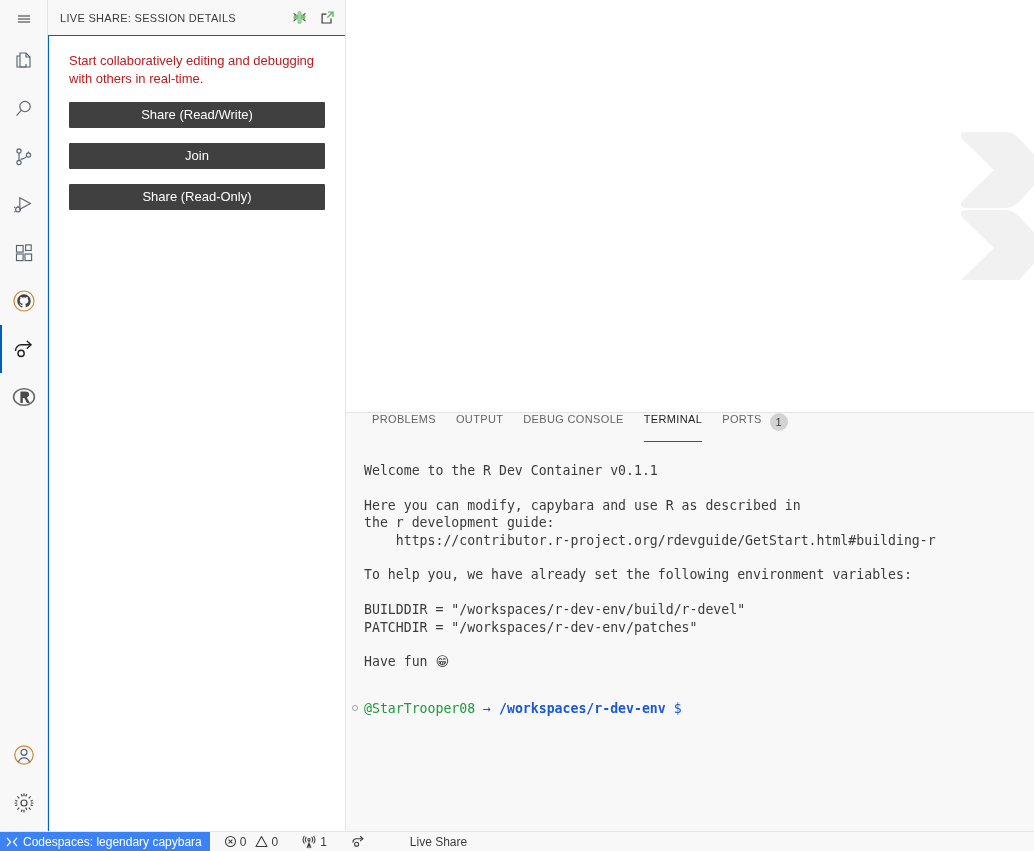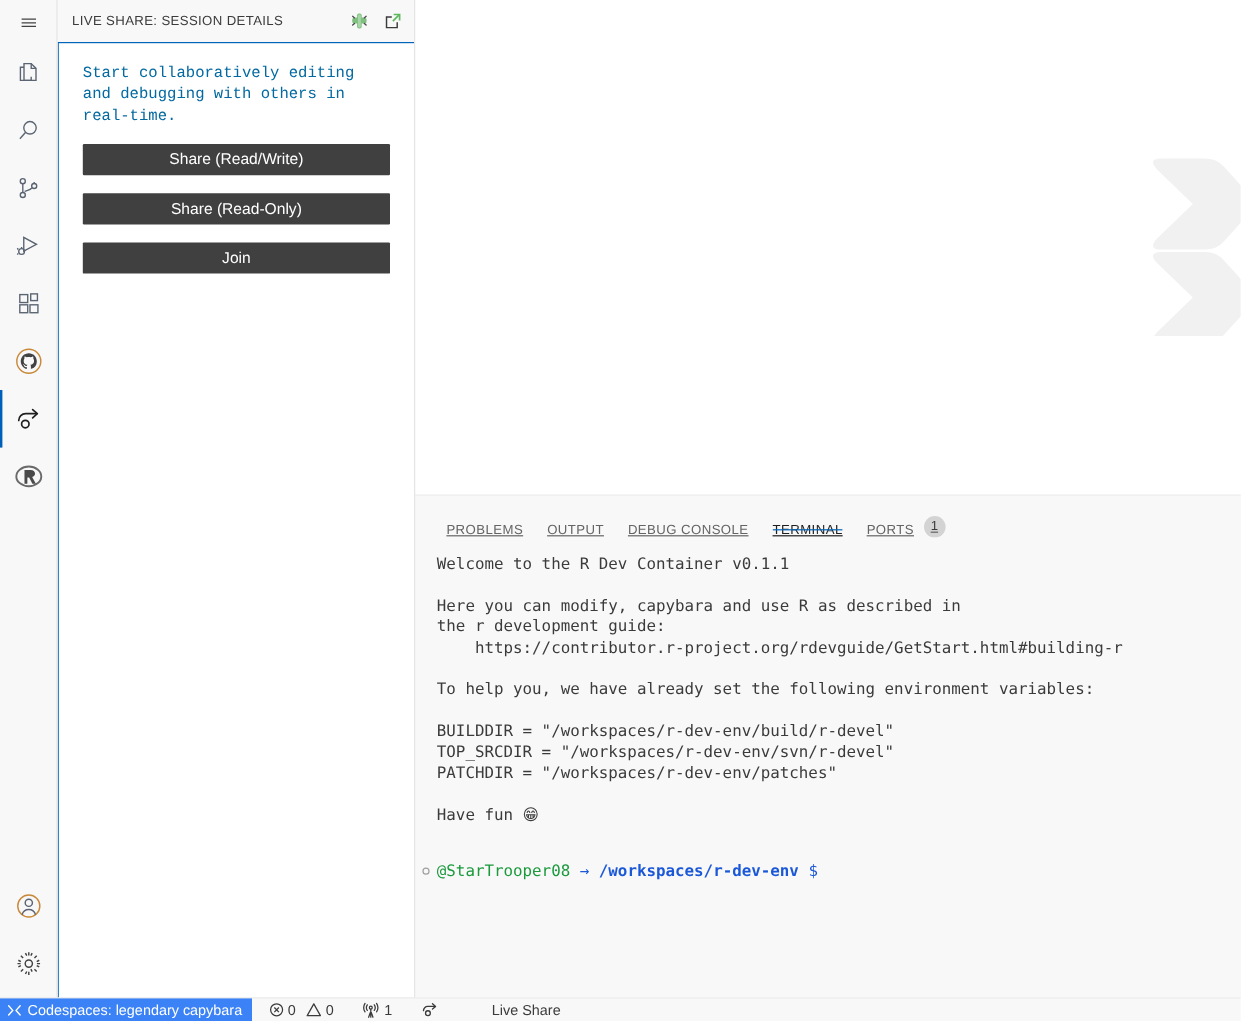--- a/index.html
+++ b/index.html
@@ -101,23 +101,22 @@
     background: #ffffff;
     border: 1px solid #0065b8;
     border-right: none;
     border-bottom: none;
     margin-left: 0;
     padding: 16px 20px;
   }
   .lv-desc {
     font-size: 13px;
     line-height: 18px;
-    color: #0369a1;
+    color: #b91c1c;
     margin-bottom: 14px;
-    font-family: Liberation Mono, monospace;
   }
   .lv-btn {
     display: block;
     width: 100%;
     height: 26px;
     line-height: 26px;
     background: #404040;
     color: #ffffff;
     border: none;
     font-size: 13px;
@@ -165,30 +164,29 @@
   .panel-tabs {
     height: 35px;
     flex: 0 0 35px;
     display: flex;
     align-items: stretch;
     padding-left: 16px;
     background: #f8f8f8;
   }
   .panel-tab {
     display: flex;
-    align-items: flex-end;
+    align-items: flex-start;
     padding: 0 10px;
     font-size: 11px;
     letter-spacing: 0.35px;
     text-transform: uppercase;
     color: #646464;
     cursor: pointer;
     position: relative;
     white-space: nowrap;
-    text-decoration: underline;
   }
   .panel-tab.active { color: #1f1f1f; }
   .panel-tab.active::after {
     content: "";
     position: absolute;
     left: 10px; right: 10px; bottom: 6px;
     height: 1px;
     background: #0065b8;
   }
   .tab-badge {
@@ -384,22 +382,22 @@
               <path d="M7.4 7.6L12.8 2.2" stroke="#5eb85e" stroke-width="1.4"></path>
               <path d="M8.8 2.1h4.2v4.2" stroke="#5eb85e" stroke-width="1.4" stroke-linecap="square"></path>
             </svg>
           </div>
         </div>
       </div>
 
       <div class="sidebar-body">
         <div class="lv-desc">Start collaboratively editing and debugging with others in real-time.</div>
         <button class="lv-btn">Share (Read/Write)</button>
+        <button class="lv-btn">Join</button>
         <button class="lv-btn">Share (Read-Only)</button>
-        <button class="lv-btn">Join</button>
       </div>
     </div>
 
     <div class="editor-area">
 
       <div class="editor-empty">
         <svg class="watermark" width="90" height="160" viewBox="0 0 90 160">
           <path d="M12 12 L48 12 Q58 12 64 19 L92 50 L64 81 Q58 88 48 88 L12 88 Q0 88 8 79 L38 50 L8 21 Q0 12 12 12 Z" fill="#f1f1f1"></path>
           <path d="M12 90 L48 90 Q58 90 64 97 L92 128 L64 159 Q58 166 48 166 L12 166 Q0 166 8 157 L38 128 L8 99 Q0 90 12 90 Z" fill="#f1f1f1"></path>
         </svg>
@@ -428,21 +426,20 @@
         <div class="terminal">
           <div class="term-line">Welcome to the R Dev Container v0.1.1</div>
           <div class="term-line blank"></div>
           <div class="term-line">Here you can modify, capybara and use R as described in</div>
           <div class="term-line">the r development guide:</div>
           <div class="term-line">    https://contributor.r-project.org/rdevguide/GetStart.html#building-r</div>
           <div class="term-line blank"></div>
           <div class="term-line">To help you, we have already set the following environment variables:</div>
           <div class="term-line blank"></div>
           <div class="term-line">BUILDDIR = "/workspaces/r-dev-env/build/r-devel"</div>
-          <div class="term-line">TOP_SRCDIR = "/workspaces/r-dev-env/svn/r-devel"</div>
           <div class="term-line">PATCHDIR = "/workspaces/r-dev-env/patches"</div>
           <div class="term-line blank"></div>
           <div class="term-line"><span>Have fun </span><span class="emoji">😁</span></div>
           <div class="term-line blank"></div>
           <div class="term-line prompt-line"><span class="prompt-marker"></span><span class="c-user">@StarTrooper08</span><span> </span><span class="c-arrow">→</span><span> </span><span class="c-path">/workspaces/r-dev-env</span><span> </span><span class="c-dollar">$</span></div>
         </div>
       </div>
     </div>
   </div>
 

